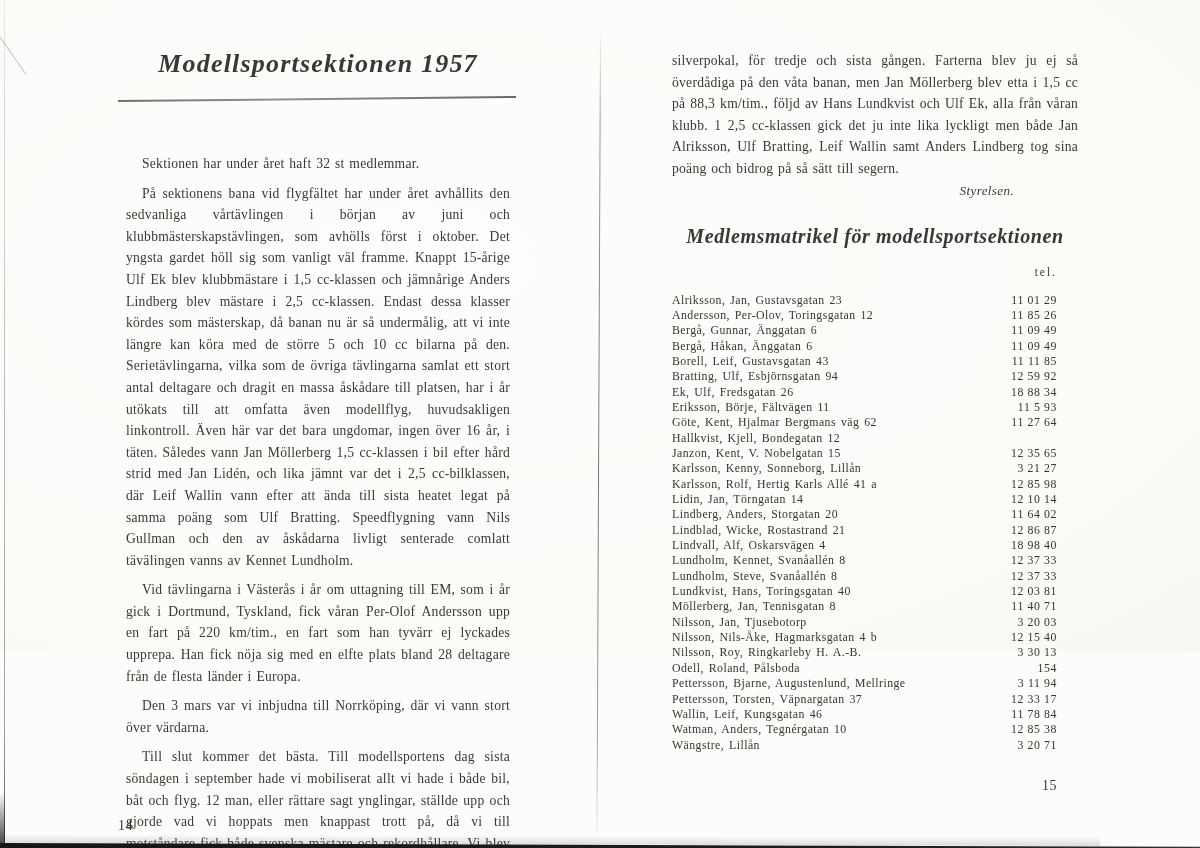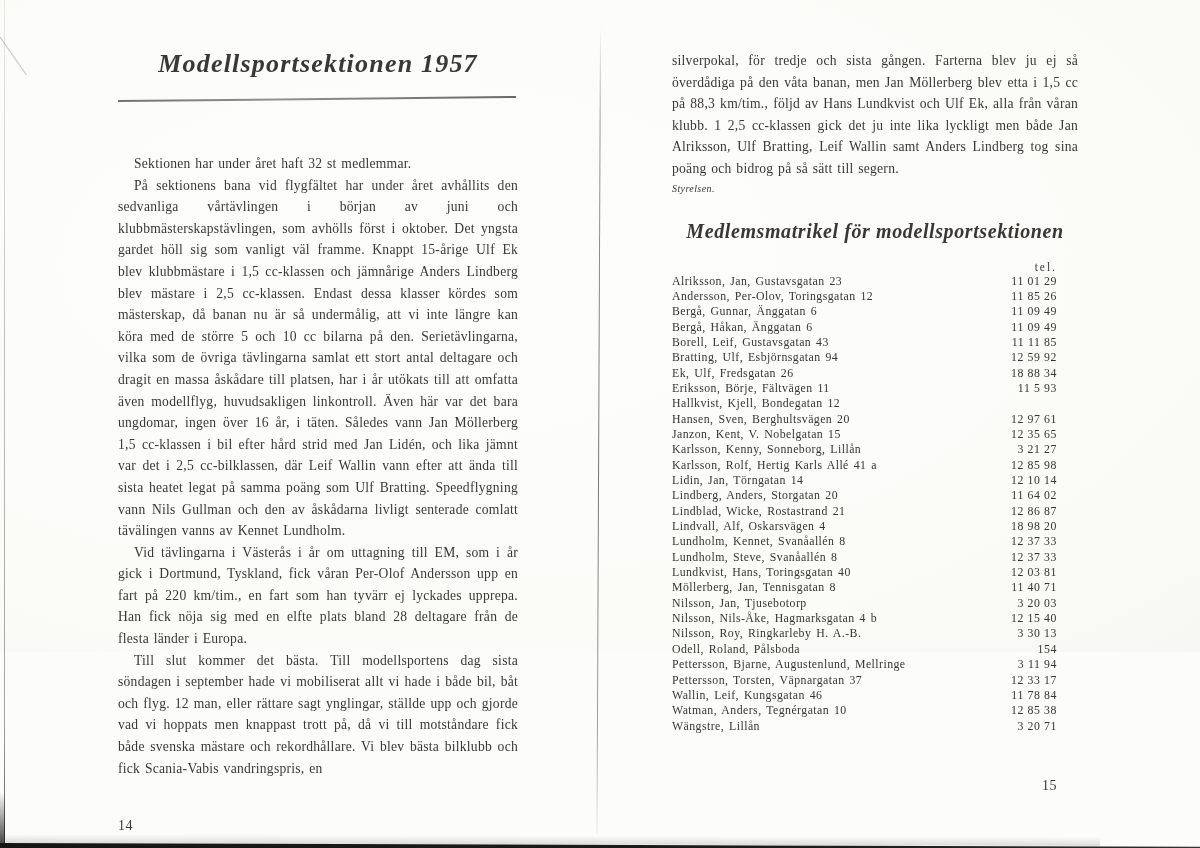--- a/index.html
+++ b/index.html
@@ -68,70 +68,71 @@
       rgba(70,68,64,.75), rgba(60,58,54,.55) 40%, rgba(70,68,64,.8));
     transform: rotate(-0.6deg);
   }
   .body-text {
     font-size: 13.6px; line-height: 21.6px;
     letter-spacing: 0.25px; word-spacing: 1.1px;
     text-align: justify;
     color: #3a3834;
   }
   .page-left .body-text { margin-top: 53px; }
-  .body-text p { margin: 0; text-indent: 16px; }
+  .body-text p { margin: 8px; text-indent: 16px; }
 
   .page-number {
     position: absolute; font-size: 14px; letter-spacing: .5px; color: #3a3834;
   }
   .page-number-left  { left: 118px; top: 818px; }
   .page-number-right { left: 977px; top: 778px; width: 80px; text-align: right; }
 
   
   .page-right {
     position: absolute; left: 672px; top: 50px; width: 406px;
   }
   .continuation { margin: 0; text-indent: 0; }
   .signature {
     margin-top: 3px; padding-right: 64px;
-    font-style: italic;
-    font-size: 10px; letter-spacing: .4px; color: #3a3834;
+    text-align: right; font-style: italic;
+    font-size: 13px; letter-spacing: .4px; color: #3a3834;
   }
   .section-title {
     margin: 24px 0 0 0; padding: 0;
     font-style: italic; font-weight: bold;
     font-size: 20px; line-height: 26px; letter-spacing: .6px;
     text-align: center; color: #3a3834;
   }
   .tel-header {
     margin-top: 17px; padding-right: 21px;
     text-align: right; font-size: 11.5px; letter-spacing: 2px;
     color: #3a3834;
   }
-  .member-table { width: 385px; margin-top: 1px; }
+  .member-table { width: 385px; margin-top: 15px; }
   .member-row {
     display: flex; justify-content: space-between; align-items: baseline;
     font-size: 11.8px; line-height: 15.35px;
     color: #37352f;
   }
   .member-name  { letter-spacing: .45px; word-spacing: 1.5px; white-space: nowrap; }
   .member-phone { letter-spacing: .6px; white-space: nowrap; }
 </style>
 </head>
 <body>
 
 <div class="scan">
 
   <div class="page-left">
     <h1 class="page-title">Modellsportsektionen 1957</h1>
     <div class="title-rule"></div>
     <div class="body-text">
       <p>Sektionen har under året haft 32 st medlemmar.</p>
       <p>På sektionens bana vid flygfältet har under året avhållits den sedvanliga vårtävlingen i början av juni och klubbmästerskapstävlingen, som avhölls först i oktober. Det yngsta gardet höll sig som vanligt väl framme. Knappt 15-årige Ulf Ek blev klubbmästare i 1,5 cc-klassen och jämnårige Anders Lindberg blev mästare i 2,5 cc-klassen. Endast dessa klasser kördes som mästerskap, då banan nu är så undermålig, att vi inte längre kan köra med de större 5 och 10 cc bilarna på den. Serietävlingarna, vilka som de övriga tävlingarna samlat ett stort antal deltagare och dragit en massa åskådare till platsen, har i år utökats till att omfatta även modellflyg, huvudsakligen linkontroll. Även här var det bara ungdomar, ingen över 16 år, i täten. Således vann Jan Möllerberg 1,5 cc-klassen i bil efter hård strid med Jan Lidén, och lika jämnt var det i 2,5 cc-bilklassen, där Leif Wallin vann efter att ända till sista heatet legat på samma poäng som Ulf Bratting. Speedflygning vann Nils Gullman och den av åskådarna livligt senterade comlatt tävälingen vanns av Kennet Lundholm.</p>
       <p>Vid tävlingarna i Västerås i år om uttagning till EM, som i år gick i Dortmund, Tyskland, fick våran Per-Olof Andersson upp en fart på 220 km/tim., en fart som han tyvärr ej lyckades upprepa. Han fick nöja sig med en elfte plats bland 28 deltagare från de flesta länder i Europa.</p>
+      <p>Den 3 mars var vi inbjudna till Norrköping, där vi vann stort över värdarna.</p>
       <p>Till slut kommer det bästa. Till modellsportens dag sista söndagen i september hade vi mobiliserat allt vi hade i både bil, båt och flyg. 12 man, eller rättare sagt ynglingar, ställde upp och gjorde vad vi hoppats men knappast trott på, då vi till motståndare fick både svenska mästare och rekordhållare. Vi blev bästa bilklubb och fick Scania-Vabis vandringspris, en</p>
     </div>
   </div>
   <div class="page-number page-number-left">14</div>
 
   <div class="page-right">
     <p class="body-text continuation">silverpokal, för tredje och sista gången. Farterna blev ju ej så överdådiga på den våta banan, men Jan Möllerberg blev etta i 1,5 cc på 88,3 km/tim., följd av Hans Lundkvist och Ulf Ek, alla från våran klubb. 1 2,5 cc-klassen gick det ju inte lika lyckligt men både Jan Alriksson, Ulf Bratting, Leif Wallin samt Anders Lindberg tog sina poäng och bidrog på så sätt till segern.</p>
     <div class="signature">Styrelsen.</div>
     <h2 class="section-title">Medlemsmatrikel för modellsportsektionen</h2>
     <div class="tel-header">tel.</div>
@@ -170,30 +171,30 @@
     <span class="member-name">Ek, Ulf, Fredsgatan 26</span>
     <span class="member-phone">18 88 34</span>
   </div>
 
 
   <div class="member-row">
     <span class="member-name">Eriksson, Börje, Fältvägen 11</span>
     <span class="member-phone">11 5 93</span>
   </div>
 
+  <div class="member-row">
+    <span class="member-name">Göte, Kent, Hjalmar Bergmans väg 62</span>
+    <span class="member-phone">11 27 64</span>
+  </div>
 
   <div class="member-row">
     <span class="member-name">Hallkvist, Kjell, Bondegatan 12</span>
     <span class="member-phone"></span>
   </div>
 
-  <div class="member-row">
-    <span class="member-name">Hansen, Sven, Berghultsvägen 20</span>
-    <span class="member-phone">12 97 61</span>
-  </div>
 
   <div class="member-row">
     <span class="member-name">Janzon, Kent, V. Nobelgatan 15</span>
     <span class="member-phone">12 35 65</span>
   </div>
 
   <div class="member-row">
     <span class="member-name">Karlsson, Kenny, Sonneborg, Lillån</span>
     <span class="member-phone">3 21 27</span>
   </div>
@@ -213,21 +214,21 @@
     <span class="member-phone">11 64 02</span>
   </div>
 
   <div class="member-row">
     <span class="member-name">Lindblad, Wicke, Rostastrand 21</span>
     <span class="member-phone">12 86 87</span>
   </div>
 
   <div class="member-row">
     <span class="member-name">Lindvall, Alf, Oskarsvägen 4</span>
-    <span class="member-phone">18 98 20</span>
+    <span class="member-phone">18 98 40</span>
   </div>
 
   <div class="member-row">
     <span class="member-name">Lundholm, Kennet, Svanåallén 8</span>
     <span class="member-phone">12 37 33</span>
   </div>
 
   <div class="member-row">
     <span class="member-name">Lundholm, Steve, Svanåallén 8</span>
     <span class="member-phone">12 37 33</span>

